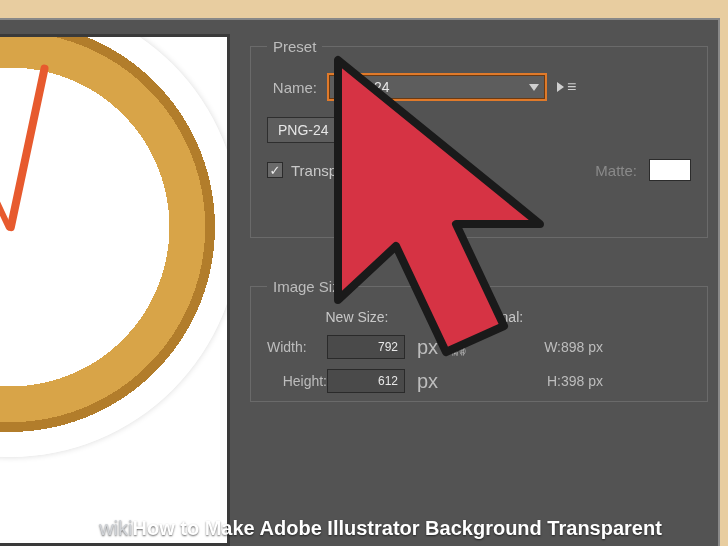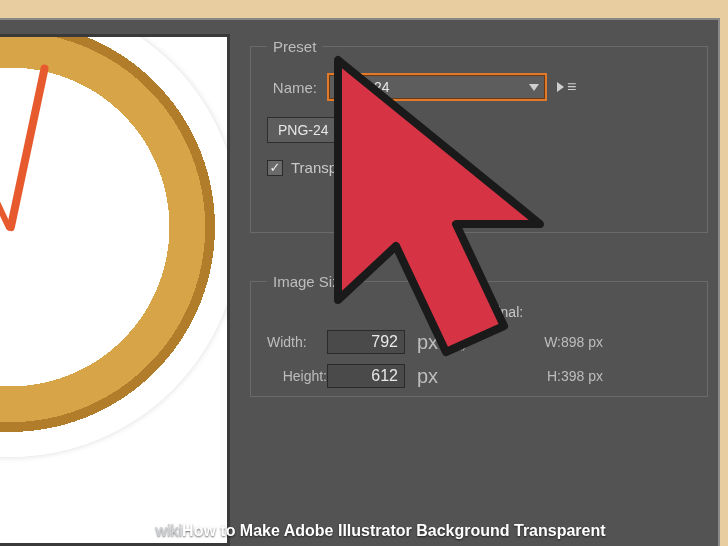--- a/index.html
+++ b/index.html
@@ -124,36 +124,36 @@
     row-gap: 10px;
     align-items: center;
     color:#bdbdbd;
     font-size: 14px;
   }
   .size-grid .hdr { grid-column: 1 / span 3; text-align:center; color:#c8c8c8; }
   .size-grid .hdr2 { grid-column: 5 / span 2; text-align:left; color:#c8c8c8; }
   .numbox {
     background:#4a4a4a; border:1px solid #2a2a2a; color:#e8e8e8;
     height:24px; padding:0 6px; display:flex; align-items:center; justify-content:flex-end;
-    font-size:16px; width: 78px;
+    font-size:12px; width: 78px;
   }
   .unit { color:#bdbdbd; font-size:20px; }
   .link-icon { color:#bdbdbd; text-align:center; font-size:16px; }
 
   .cursor-overlay {
     position: absolute;
     left: 318px; top: 52px;
     width: 310px; height: 310px;
     pointer-events: none;
   }
 
   .watermark {
     position: absolute; left: 0; right: 0; bottom: 6px;
     text-align: center;
-    font-size: 16px;
+    font-size: 20px;
     color: #e9e9e9;
     text-shadow: 0 1px 2px rgba(0,0,0,0.6);
     padding-left: 33px;
   }
   .watermark .w { color:#cfd2d6; }
   .watermark .b { font-weight: bold; color:#fff; }
 </style>
 </head>
 <body>
 
@@ -188,27 +188,32 @@
           <span>PNG-24</span>
           <span class="tri-down"></span>
         </div>
       </div>
 
       <div class="row" style="justify-content: space-between; gap:40px;">
         <label style="display:flex;align-items:center;gap:8px;">
           <span class="chk">✓</span>
           <span>Transparency</span>
         </label>
+        <div class="matte-row">
+          <span class="lbl">Matte:</span>
+          <div class="swatch"></div>
+        </div>
       </div>
     </fieldset>
 
     <fieldset class="imgsize">
       <legend>Image Size</legend>
 
       <div class="size-grid">
+        <div class="hdr">New Size:</div>
         <div></div>
         <div class="hdr2">Original:</div>
 
         <span style="text-align:left;">Width:</span>
         <div class="numbox">
             <span>792</span>
           </div>
         <span class="unit">px</span>
         <span class="link-icon">⛓</span>
         <span style="text-align:right;">W:</span>

